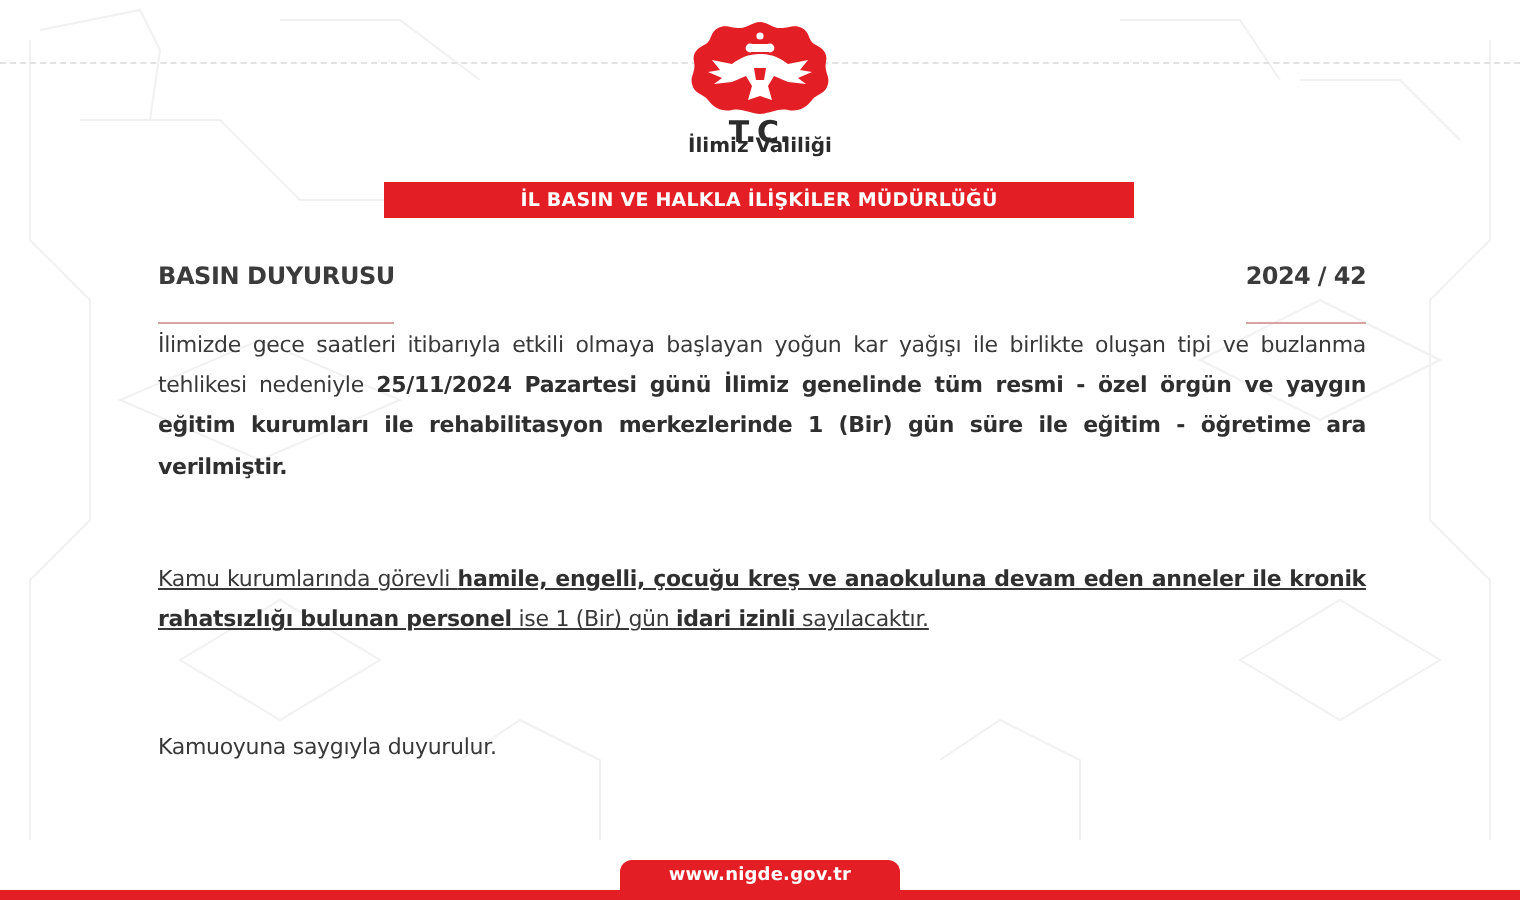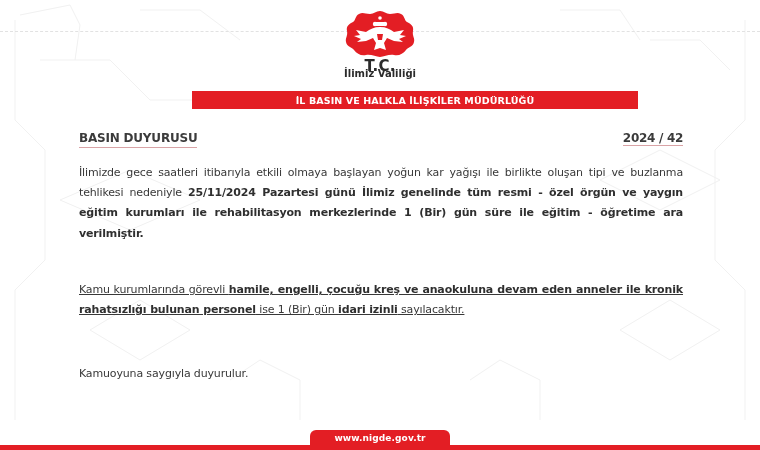--- a/index.html
+++ b/index.html
@@ -8,28 +8,28 @@
 
     .bg-pattern { position: absolute; left: 0; top: 0; width: 760px; height: 450px; pointer-events: none; }
     .dash-line { position: absolute; left: 0; right: 0; top: 31px; height: 0; border-top: 1px dashed #e2e2e2; }
 
     .logo { position: absolute; left: 344px; top: 10px; width: 72px; height: 48px; }
 
     .org { position: absolute; left: 0; width: 760px; text-align: center; font-weight: bold; color: #2b2b2b; }
     .org-tc { top: 57px; font-size: 15px; letter-spacing: 0.2px; }
     .org-name { top: 68px; font-size: 10px; }
 
-    .banner { position: absolute; left: 192px; top: 91px; width: 446px; height: 18px; background: #e31e24;
+    .banner { position: absolute; left: 192px; top: 91px; width: 375px; height: 18px; background: #e31e24;
       display: flex; align-items: center; justify-content: center; }
     .banner span { color: #ffffff; font-weight: bold; font-size: 9.5px; letter-spacing: 0.1px; }
 
     .head-left { position: absolute; left: 79px; top: 131px; font-size: 12px; font-weight: bold; color: #3b3b3b;
-      padding-bottom: 2px; border-bottom: 1px solid #d9a3a6; letter-spacing: -0.2px; }
+      padding-bottom: 16px; border-bottom: 1px solid #d9a3a6; letter-spacing: -0.2px; }
     .head-right { position: absolute; right: 77px; top: 131px; font-size: 12px; font-weight: bold; color: #3b3b3b;
-      padding-bottom: 0; border-bottom: 1px solid #d9a3a6; letter-spacing: -0.3px; }
+      padding-bottom: 16px; border-bottom: 1px solid #d9a3a6; letter-spacing: -0.3px; }
 
     .body { position: absolute; left: 79px; width: 604px; font-size: 11px; line-height: 20.2px; color: #383838;
       text-align: justify; letter-spacing: -0.15px; }
     .p1 { top: 163px; }
     .p2 { top: 280px; text-decoration: underline; }
     .p3 { top: 364px; }
     .body b { font-weight: bold; color: #2f2f2f; }
 
     .footer-stripe { position: absolute; left: 0; right: 0; bottom: 0; height: 5px; background: #e31e24; }
     .footer-tab { position: absolute; left: 310px; top: 430px; width: 140px; height: 16px; background: #e31e24;

